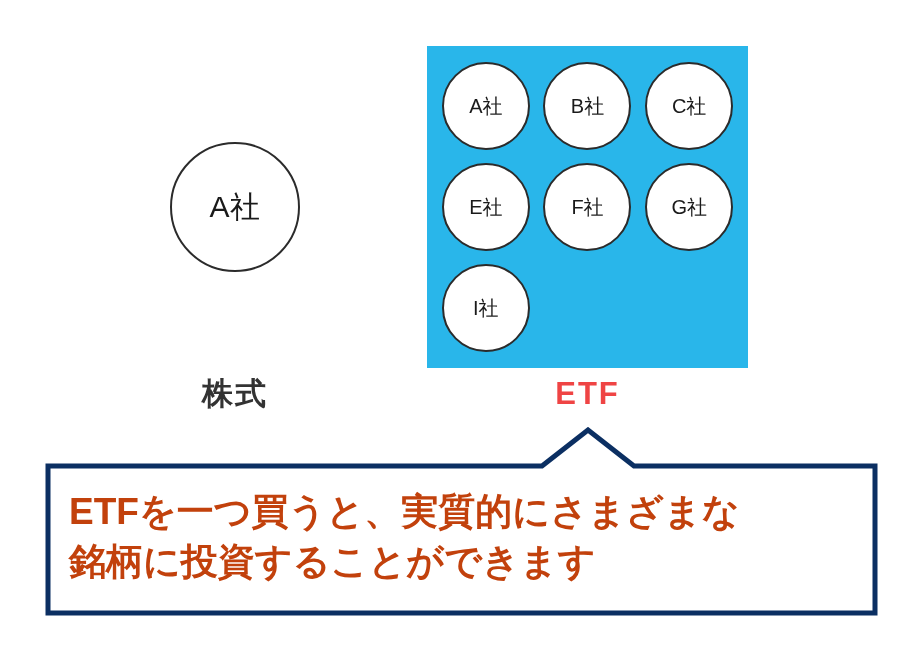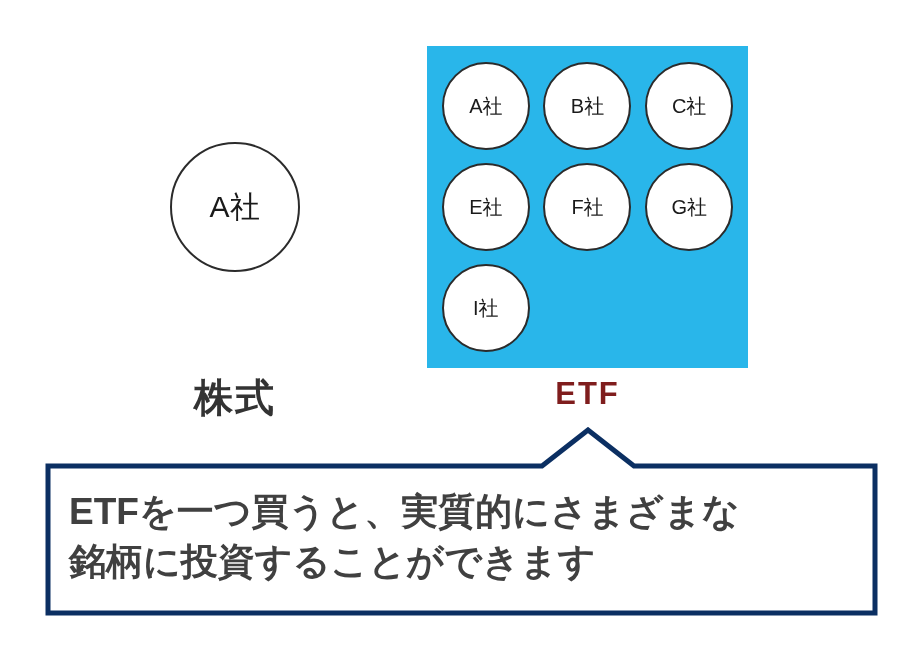--- a/index.html
+++ b/index.html
@@ -87,31 +87,31 @@
     position: absolute;
     font-weight: bold;
     white-space: nowrap;
     line-height: 1;
   }
   .caption-stock {
     left: 0px;
     top: 378px;
     width: 470px;
     text-align: center;
-    font-size: 39px;
+    font-size: 31px;
     color: #333333;
     letter-spacing: 2px;
   }
   .caption-etf {
     left: 427px;
     top: 378px;
     width: 321px;
     text-align: center;
     font-size: 31px;
-    color: #7f1d1d;
+    color: #ef4444;
     letter-spacing: 2px;
   }
 
   
   .callout {
     position: absolute;
     left: 45px;
     top: 427px;
     width: 833px;
     height: 189px;
@@ -124,21 +124,21 @@
     height: 189px;
   }
   .callout-text {
     position: absolute;
     left: 24px;
     top: 60px;
     width: 790px;
     font-size: 37px;
     font-weight: bold;
     line-height: 1.35;
-    color: #404040;
+    color: #c2410c;
     letter-spacing: 0px;
   }
   .callout-line {
     display: block;
     white-space: nowrap;
   }
 </style>
 </head>
 <body>
 

